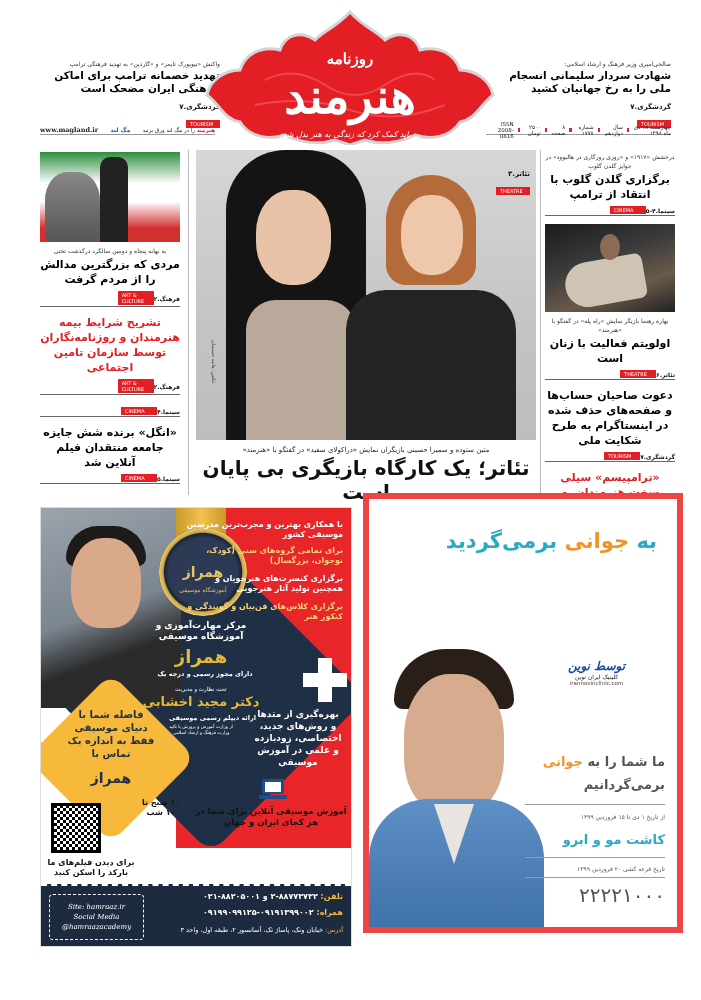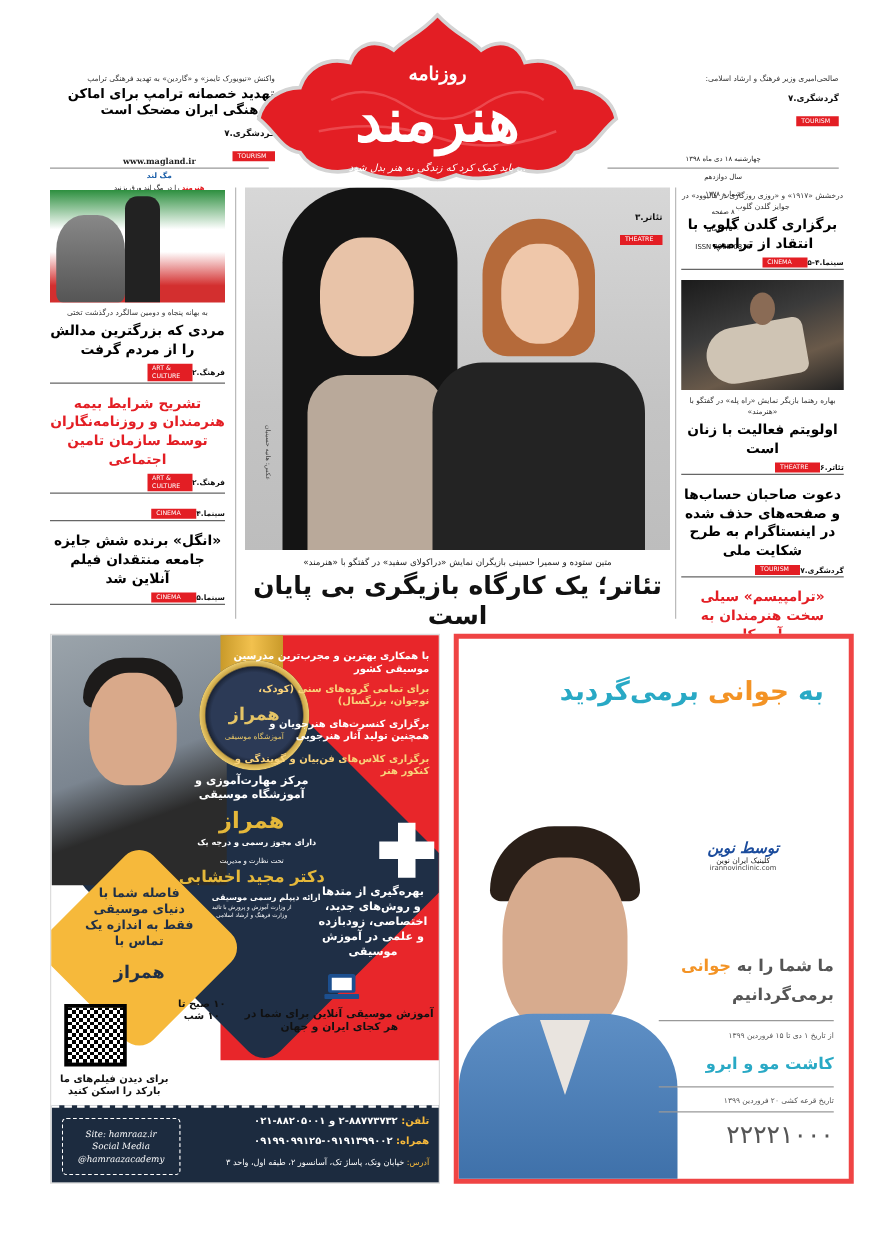--- a/index.html
+++ b/index.html
@@ -12,21 +12,21 @@
   .teaser .head { font-size: 10.5px; font-weight: bold; line-height: 13px; color: #000; }
   .teaser .sec { font-size: 7px; font-weight: bold; margin-top: 8px; }
   .tagbar { display: inline-block; background: #e31e24; color: #fff; font-size: 5px; padding: 1px 4px; width: 34px; direction: ltr; text-align: left; }
 
   .logo-wrap { position: absolute; left: 205px; top: 10px; width: 290px; height: 135px; }
   .logo-bg { position: absolute; inset: 0; }
   .logo-small { position: absolute; top: 40px; left: 0; right: 0; text-align: center; color: #fff; font-size: 15px; font-weight: bold; font-family: "DejaVu Serif", serif; }
   .logo-big { position: absolute; top: 58px; left: 0; right: 0; text-align: center; color: #fff; font-size: 48px; font-weight: bold; font-family: "DejaVu Serif", serif; letter-spacing: -2px; }
   .logo-slogan { position: absolute; bottom: 6px; left: 0; right: 0; text-align: center; color: #fff; font-size: 8px; font-style: italic; }
 
-  .infobar { position: absolute; top: 125px; height: 10px; font-size: 5.5px; color: #222; border-bottom: 1px solid #999; display: flex; align-items: center; gap: 4px; flex-direction: column; }
+  .infobar { position: absolute; top: 125px; height: 10px; font-size: 5.5px; color: #222; border-bottom: 1px solid #999; display: flex; align-items: center; gap: 4px; }
   .infobar.left { left: 40px; width: 175px; justify-content: space-between; direction: ltr; }
   .infobar.right { right: 30px; width: 185px; direction: rtl; }
   .infobar .red { color: #e31e24; font-weight: bold; }
   .sq { display: inline-block; width: 4px; height: 4px; background: #e31e24; }
   .url { font-family: "DejaVu Serif", serif; font-weight: bold; font-size: 6.5px; }
 
   
   .col { position: absolute; top: 148px; width: 140px; }
   .col.left { left: 40px; border-left: 0; }
   .col.right { left: 545px; width: 130px; }
@@ -45,21 +45,21 @@
   
   .feature { position: absolute; left: 196px; top: 150px; width: 340px; }
   .feature-photo { width: 340px; height: 290px; background: linear-gradient(180deg,#d7d7d7,#c4c4c4 60%,#bdbdbd); position: relative; overflow: hidden; }
   .feature-cap { font-size: 7px; text-align: center; margin-top: 6px; color: #222; }
   .feature-head { font-size: 20px; font-weight: bold; text-align: center; margin-top: 2px; letter-spacing: -0.5px; }
   .feat-tag { position: absolute; right: 6px; top: 20px; text-align: right; }
   .feat-tag .secname { font-size: 7px; font-weight: bold; }
 
   
   .ad-left { position: absolute; left: 40px; top: 507px; width: 312px; height: 440px; background: #fff; overflow: hidden; border: 1px solid #ddd; }
-  .ad-right { position: absolute; left: 363px; top: 507px; width: 320px; height: 440px; background: #fff; border: 4px solid #ef4444; overflow: hidden; }
+  .ad-right { position: absolute; left: 363px; top: 493px; width: 320px; height: 440px; background: #fff; border: 6px solid #ef4444; overflow: hidden; }
 
   .red-panel { position: absolute; right: 0; top: 0; width: 175px; height: 340px; background: #e8262a; }
   .navy-diamond { position: absolute; left: 60px; top: 80px; width: 220px; height: 220px; background: #1f2f46; transform: rotate(45deg); border-radius: 18px; }
   .gold-strip { position: absolute; left: 135px; top: 0; width: 50px; height: 80px; background: linear-gradient(90deg,#c99a2a,#f2c14e,#c99a2a); }
   .emblem { position: absolute; left: 118px; top: 20px; width: 88px; height: 88px; border-radius: 50%; background: radial-gradient(circle,#2c3a56 55%,#1b2436 62%,#c9a445 64%,#e8c86a 70%,#1b2436 72%); }
   .emblem-txt { position: absolute; left: 0; right: 0; top: 36px; text-align: center; color: #e5c466; font-size: 14px; font-weight: bold; }
   .yellow-diamond { position: absolute; left: 10px; top: 190px; width: 120px; height: 120px; background: #f6b93b; transform: rotate(45deg); border-radius: 16px; }
   .man-photo { position: absolute; left: 0; top: 0; width: 140px; height: 200px; background: linear-gradient(160deg,#9ba4ab,#7b8590 50%,#2b2b2b 70%); }
   .face { position: absolute; left: 30px; top: 30px; width: 70px; height: 90px; background: #d9a98a; border-radius: 45% 45% 40% 40%; }
   .hair { position: absolute; left: 25px; top: 18px; width: 80px; height: 40px; background: #1d1b1a; border-radius: 40px 40px 10px 10px; }
@@ -105,20 +105,21 @@
 
 <div class="teaser" style="left:40px;">
   <div class="kicker">واکنش «نیویورک تایمز» و «گاردین» به تهدید فرهنگی ترامپ</div>
   <div class="head">تهدید خصمانه ترامپ برای اماکن فرهنگی ایران مضحک است</div>
   <div class="sec">گردشگری.۷</div>
   <div class="tagbar">TOURISM</div>
 </div>
 
 <div class="teaser" style="right:30px;">
   <div class="kicker">صالحی‌امیری وزیر فرهنگ و ارشاد اسلامی:</div>
+  <div class="head">شهادت سردار سلیمانی انسجام ملی را به رخ جهانیان کشید</div>
   <div class="sec">گردشگری.۷</div>
   <div class="tagbar">TOURISM</div>
 </div>
 
 <div class="logo-wrap">
   <svg class="logo-bg" viewBox="0 0 290 135" preserveAspectRatio="none">
     <path d="M145 2 C160 18 170 20 180 30 C195 20 210 25 215 40 C235 35 250 45 255 60 C270 60 285 70 288 85 C275 95 270 110 255 112 C245 128 225 130 210 125 C195 133 175 135 160 130 L145 135 L130 130 C115 135 95 133 80 125 C65 130 45 128 35 112 C20 110 15 95 2 85 C5 70 20 60 35 60 C40 45 55 35 75 40 C80 25 95 20 110 30 C120 20 130 18 145 2 Z" fill="#e31e24" stroke="#d4d4d4" stroke-width="3"></path>
     <path d="M60 70 Q90 55 120 75 T180 75 T230 70" fill="none" stroke="#f05a5f" stroke-width="2" opacity="0.7"></path>
     <path d="M50 95 Q100 85 145 100 T240 95" fill="none" stroke="#f05a5f" stroke-width="2" opacity="0.7"></path>
   </svg>

